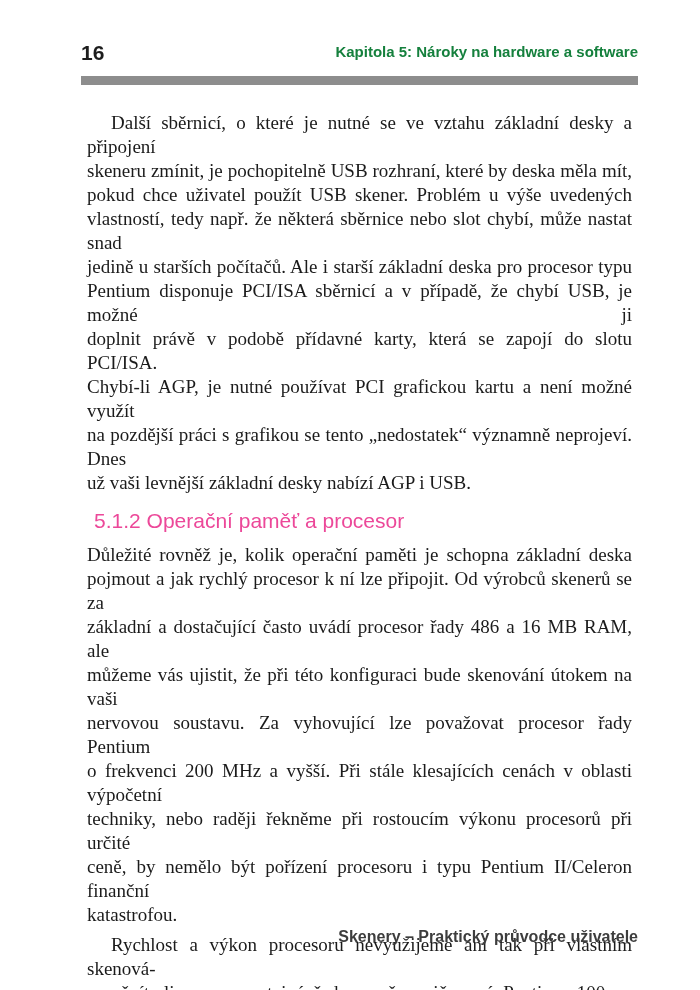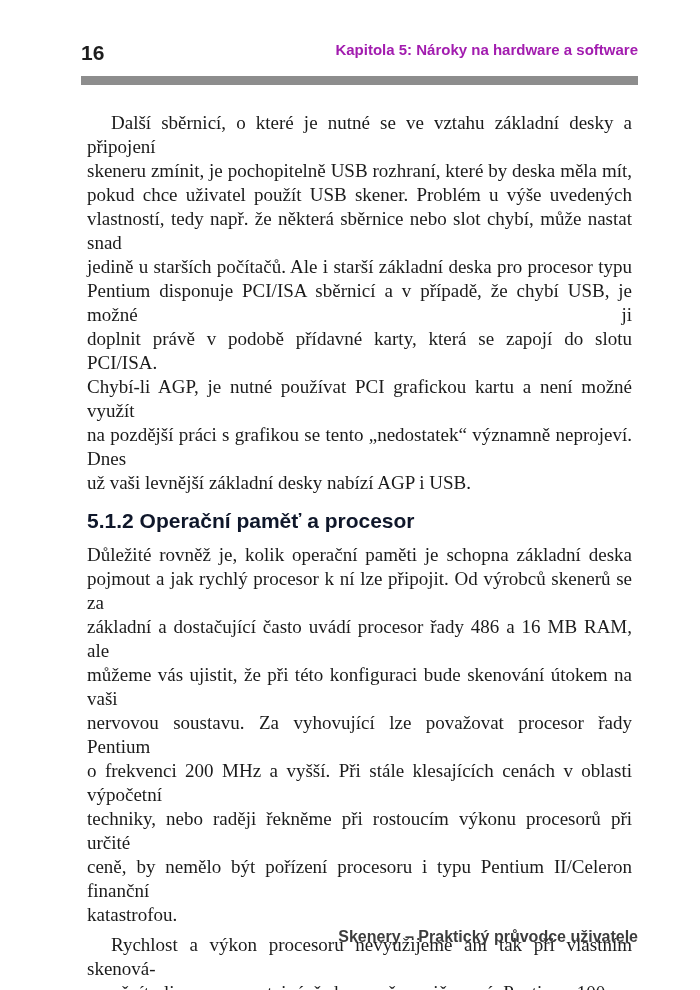--- a/index.html
+++ b/index.html
@@ -6,30 +6,30 @@
   body {
     width: 700px; height: 990px;
     background: #ffffff;
     font-family: "Liberation Serif", serif;
     overflow: hidden;
   }
   .page { position: relative; width: 700px; height: 990px; background: #fff; }
 
   
   .header {
-    display: flex; justify-content: space-between; align-items: flex-start;
+    display: flex; justify-content: space-between; align-items: center;
     padding: 42px 62px 0 81px;
   }
   .page-num {
     font-family: "Liberation Sans", sans-serif;
     font-weight: bold; font-size: 21px; color: #1d1d1d; line-height: 1;
   }
   .chapter {
     font-family: "Liberation Sans", sans-serif;
-    font-weight: bold; font-size: 15px; color: #a21caf; line-height: 1.1;
+    font-weight: bold; font-size: 15px; color: #15803d; line-height: 1.1;
   }
   .rule {
     height: 9px; background: #8d8d8d;
     margin: 13px 62px 0 81px;
   }
 
   
   .body-text {
     margin: 26px 62px 0 81px;
     font-size: 19px; line-height: 24px; color: #1b1b1b;
@@ -39,22 +39,22 @@
   .line {
     text-align: justify;
     text-align-last: justify;
     white-space: normal;
   }
   .line.flush { text-align-last: left; }
   .para.indent .line:first-child { text-indent: 24px; }
 
   .section-heading {
     font-family: "Liberation Sans", sans-serif;
-    font-weight: bold; font-size: 21px; color: #0f172a;
-    margin: 14px 0 10px 6px; line-height: 24px;
+    font-weight: normal; font-size: 21px; color: #ec4899;
+    margin: 14px 0 10px 13px; line-height: 24px;
   }
 
   
   .footer {
     position: absolute; top: 928px; right: 62px;
     font-family: "Liberation Sans", sans-serif;
     font-weight: bold; font-size: 16px; color: #3d3d3d; text-align: right;
   }
 </style>
 </head>

